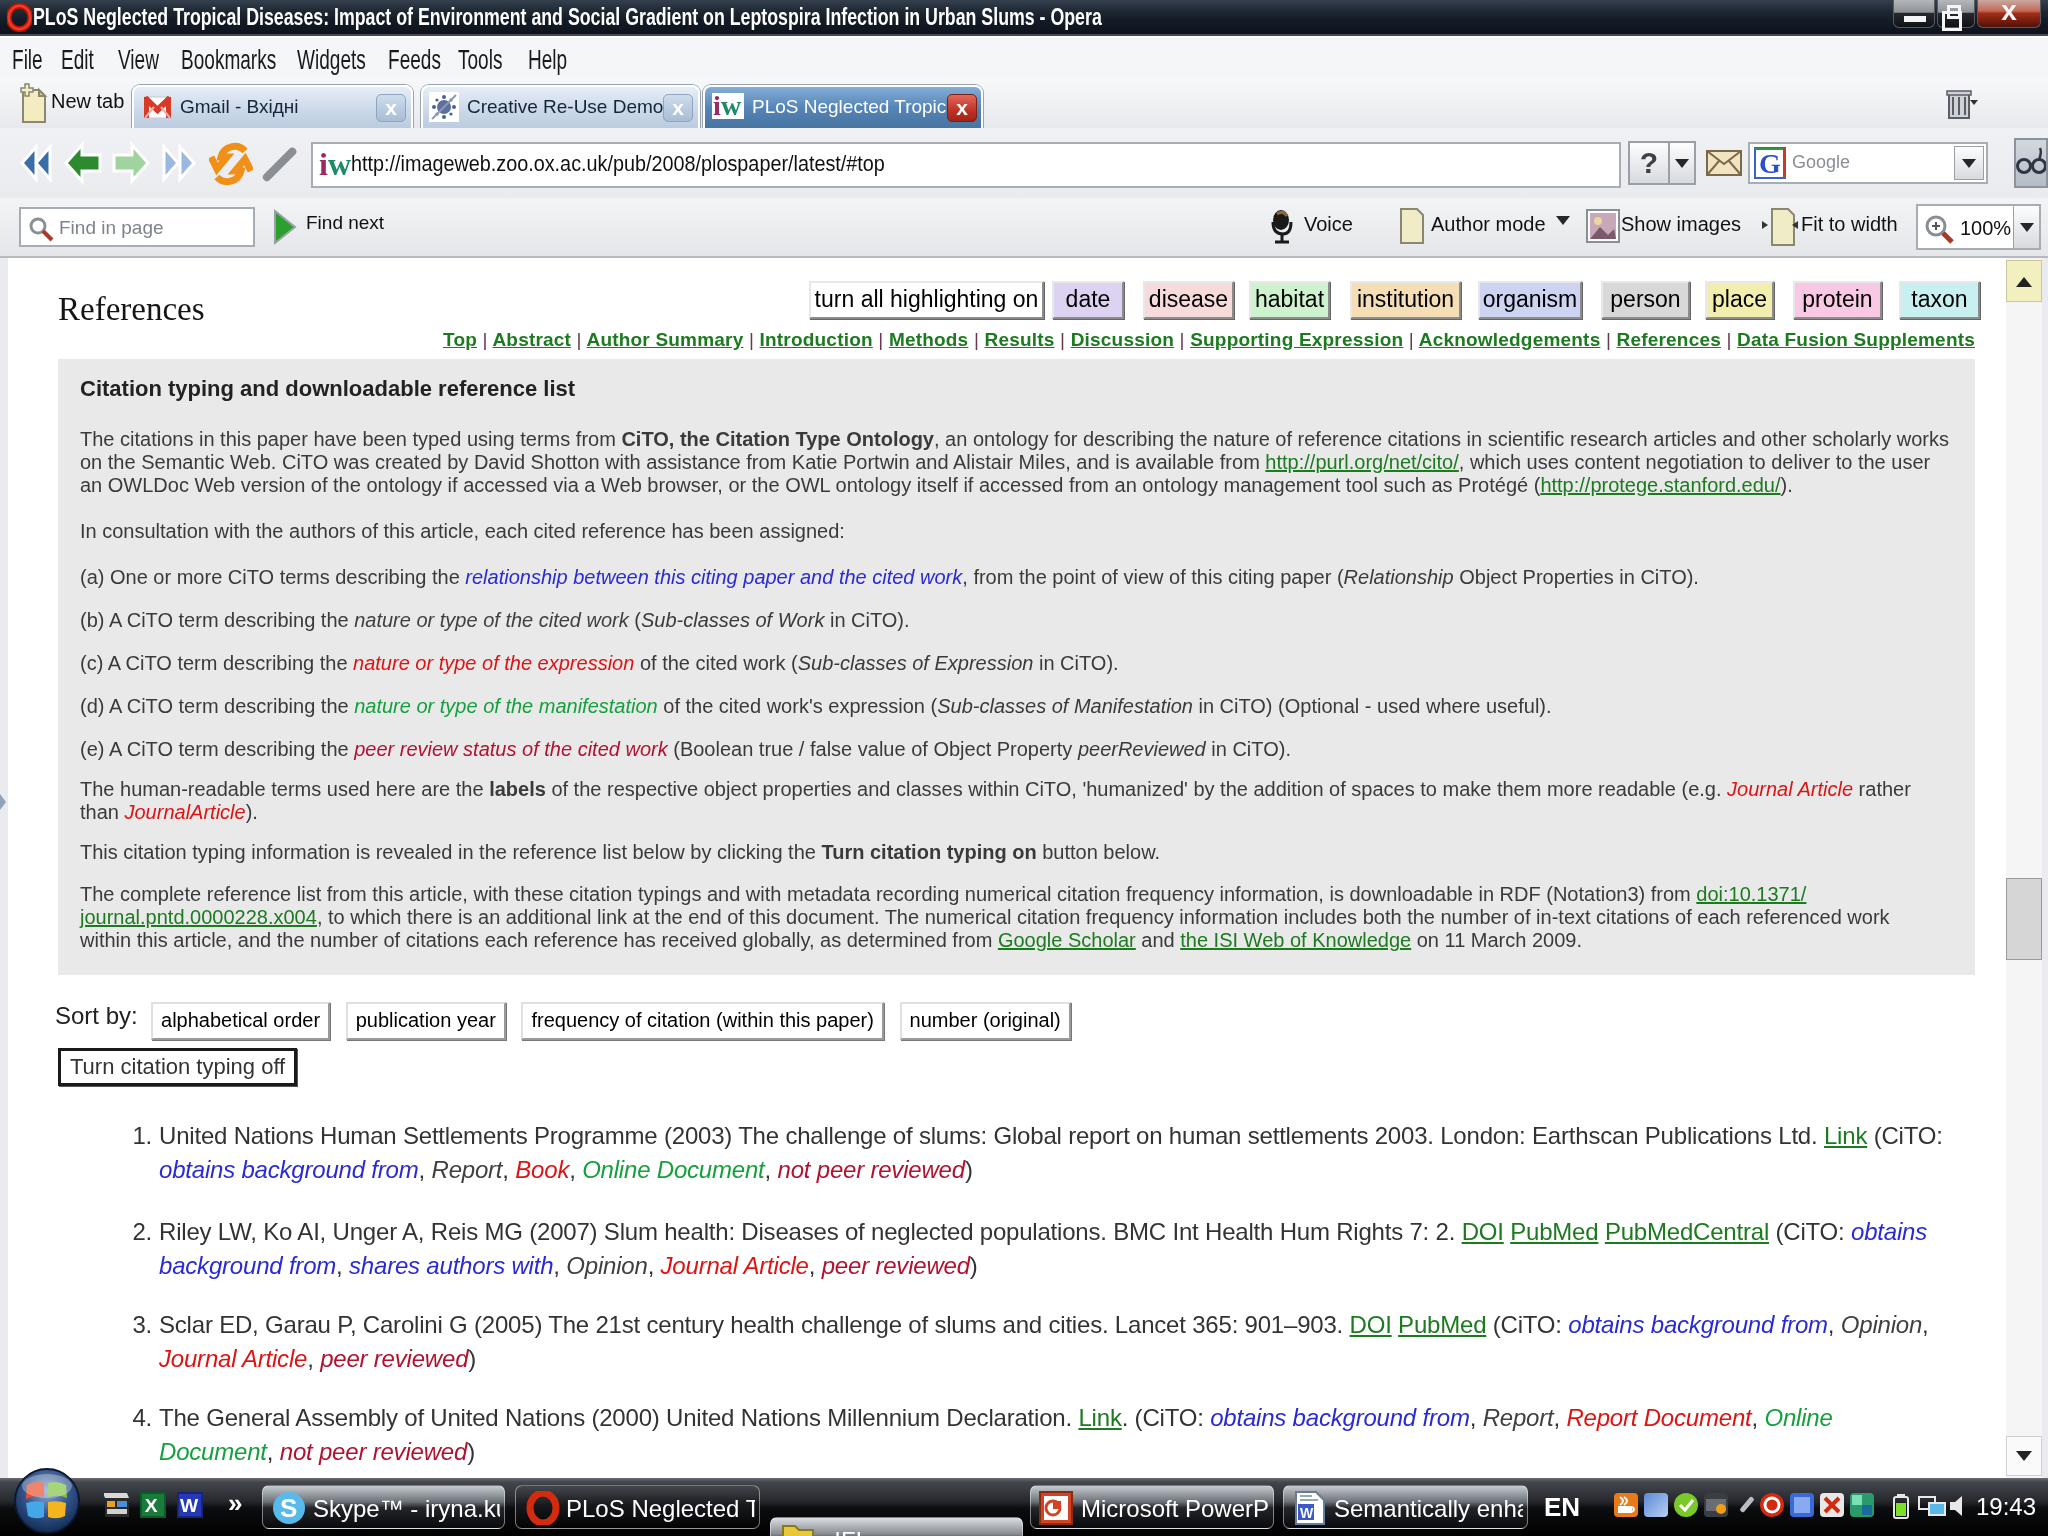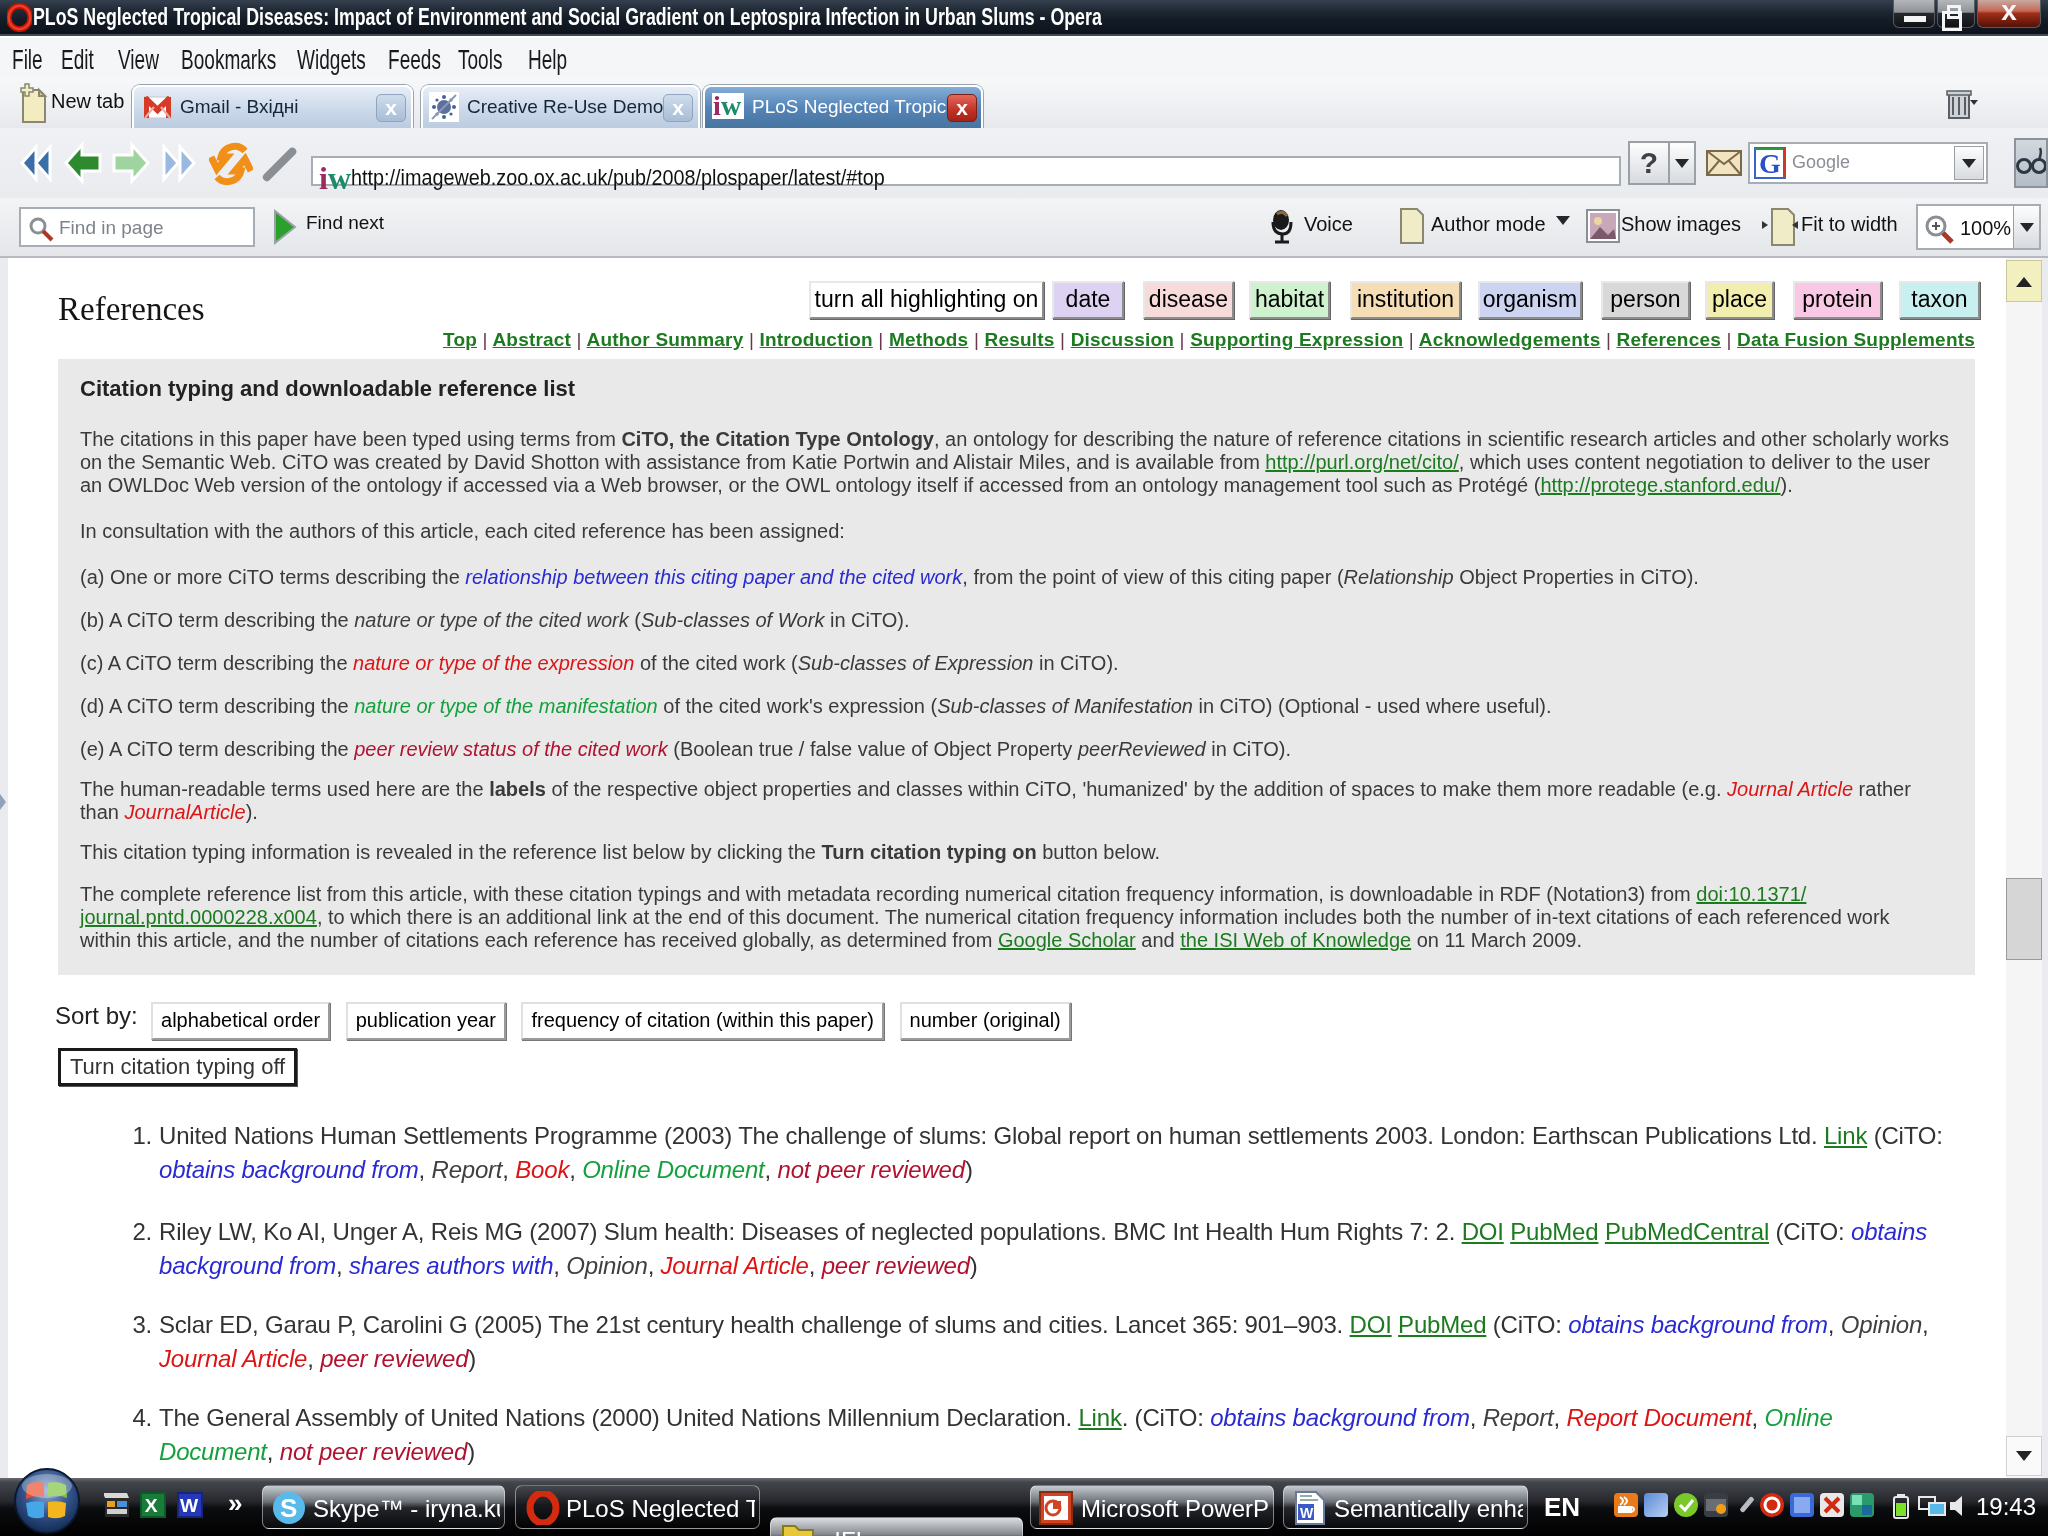--- a/index.html
+++ b/index.html
@@ -45,21 +45,21 @@
   color:#fff; font-size:21px; font-weight:bold; text-align:center; line-height:26px; }
 .tclose.red { background:linear-gradient(180deg,#e4695a 0%,#c03224 60%,#a02417 100%); border-color:#7e1d12; }
 #newtabicon { position:absolute; left:15px; top:4px; }
 #newtablbl { position:absolute; left:51px; top:12px; font-size:20px; color:#111; }
 #trash { position:absolute; left:1944px; top:8px; }
 
 
 #addrbar { position:absolute; top:128px; left:0; width:2048px; height:70px;
   background:linear-gradient(180deg,#f0f1f4 0%,#e9ebee 100%); }
 .navbtn { position:absolute; top:13px; }
-#addrfield { position:absolute; left:311px; top:28px; width:1310px; height:30px; background:#fff;
+#addrfield { position:absolute; left:311px; top:14px; width:1310px; height:46px; background:#fff;
   border:2px solid #a7adb5; }
 #addrfield .iw { position:absolute; left:10px; top:2px; }
 #addrfield .url { position:absolute; left:38px; top:7px; font-size:22px; color:#111; white-space:nowrap; transform:scaleX(0.9); transform-origin:left top; }
 #qbtn { position:absolute; left:1628px; top:13px; width:42px; height:44px;
   background:linear-gradient(180deg,#fdfdfd 0%,#d7dadf 100%); border:2px solid #9aa0a8;
   color:#3c4148; font-size:30px; font-weight:bold; text-align:center; line-height:40px; }
 #qdrop { position:absolute; left:1670px; top:13px; width:26px; height:44px;
   background:linear-gradient(180deg,#fdfdfd 0%,#d7dadf 100%); border:2px solid #9aa0a8; border-left:none; }
 #qdrop::after, .darr::after { content:""; position:absolute; left:50%; top:50%; margin:-4px 0 0 -7px;
   border:7px solid transparent; border-top:9px solid #23262a; }

